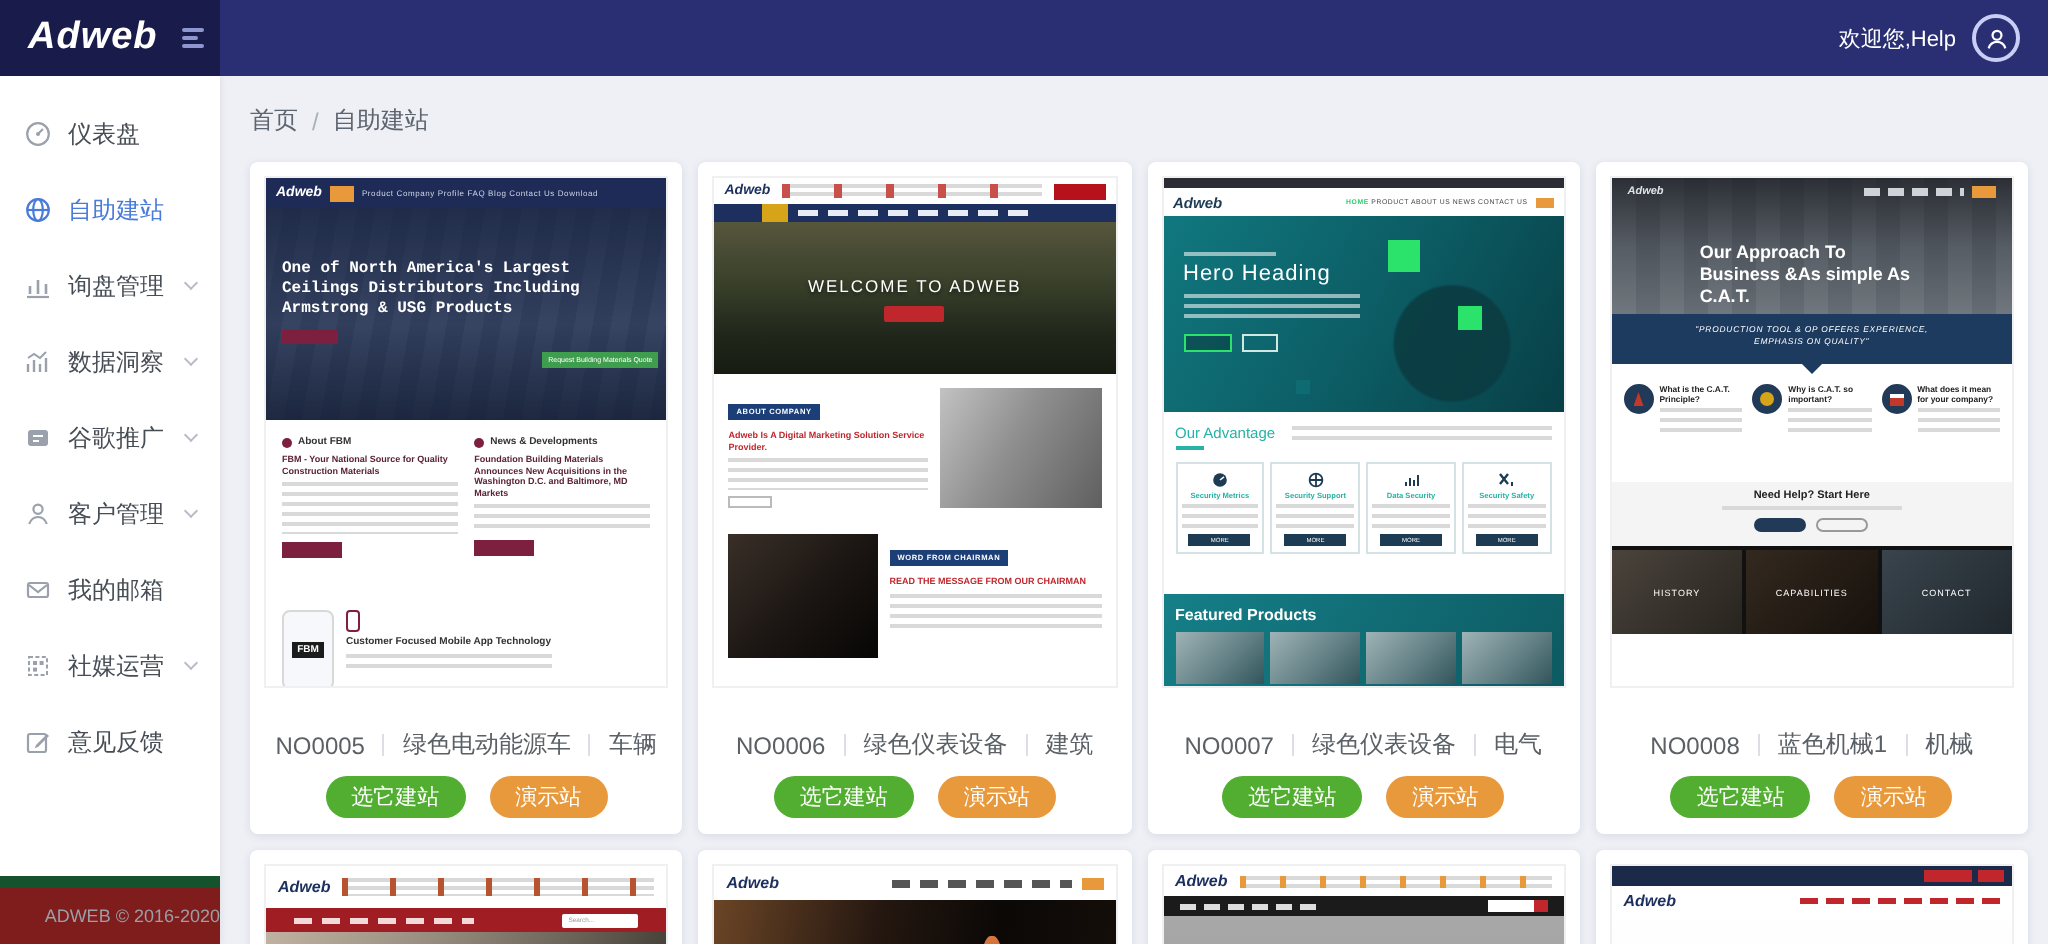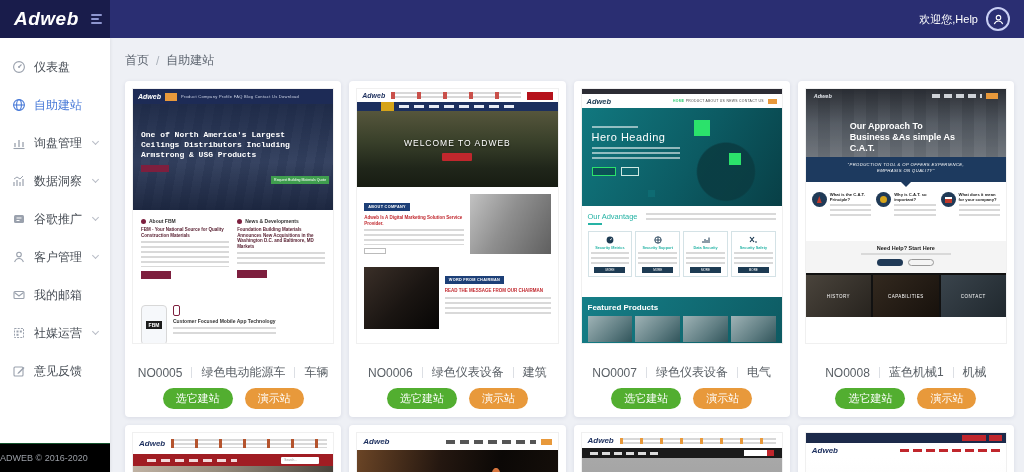--- a/index.html
+++ b/index.html
@@ -16,21 +16,21 @@
   .header .right { margin-left:auto; display:flex; align-items:center; gap:8px; padding-right:14px; }
   .welcome { color:#fff; font-size:11px; }
   .avatar { width:24px; height:24px; border-radius:50%; border:2px solid #c9cff4; display:flex; align-items:center; justify-content:center; }
 
   
   .sidebar { position:fixed; top:38px; left:0; bottom:0; width:110px; background:#fff; box-shadow:1px 0 3px rgba(0,0,0,.06); z-index:10; padding-top:10px; }
   .sitem { display:flex; align-items:center; gap:8px; height:38px; padding:0 12px; font-size:12px; color:#474d55; cursor:pointer; }
   .sitem .sicon { color:#9aa1ad; display:inline-flex; flex:0 0 auto; }
   .sitem.active, .sitem.active .sicon { color:#4a7bd8; }
   .chev { width:5px; height:5px; border-right:1.3px solid #b8bcc6; border-bottom:1.3px solid #b8bcc6; transform:rotate(45deg); margin-left:auto; margin-top:-3px; }
-  .sfooter { position:absolute; bottom:0; left:0; width:100%; text-align:left; font-size:9px; color:#9b9fa6; padding:9px 0; border-top:1px solid #14532d; background:#000000; }
+  .sfooter { position:absolute; bottom:0; left:0; width:100%; text-align:right; font-size:9px; color:#9b9fa6; padding:9px 0; border-top:6px solid #14532d; background:#7f1d1d; }
 
   
   .main { margin-left:110px; padding:38px 10px 0 15px; }
   .breadcrumb { display:flex; gap:7px; align-items:center; font-size:12px; color:#5d6570; padding:14px 0 12px 0; }
   .breadcrumb .bsep { color:#aab0b9; }
 
   .grid { display:grid; grid-template-columns:repeat(4,1fr); gap:8px; }
   .card { background:#fff; border-radius:4px; box-shadow:0 1px 4px rgba(30,40,90,.10); padding:7px 7px 8px; }
   .thumb { height:256px; overflow:hidden; position:relative; border:1px solid #f0f0f0; background:#fff; }
   .cardtitle { display:flex; justify-content:center; align-items:center; gap:9px; margin-top:20px; font-size:12px; color:#5a6066; }

